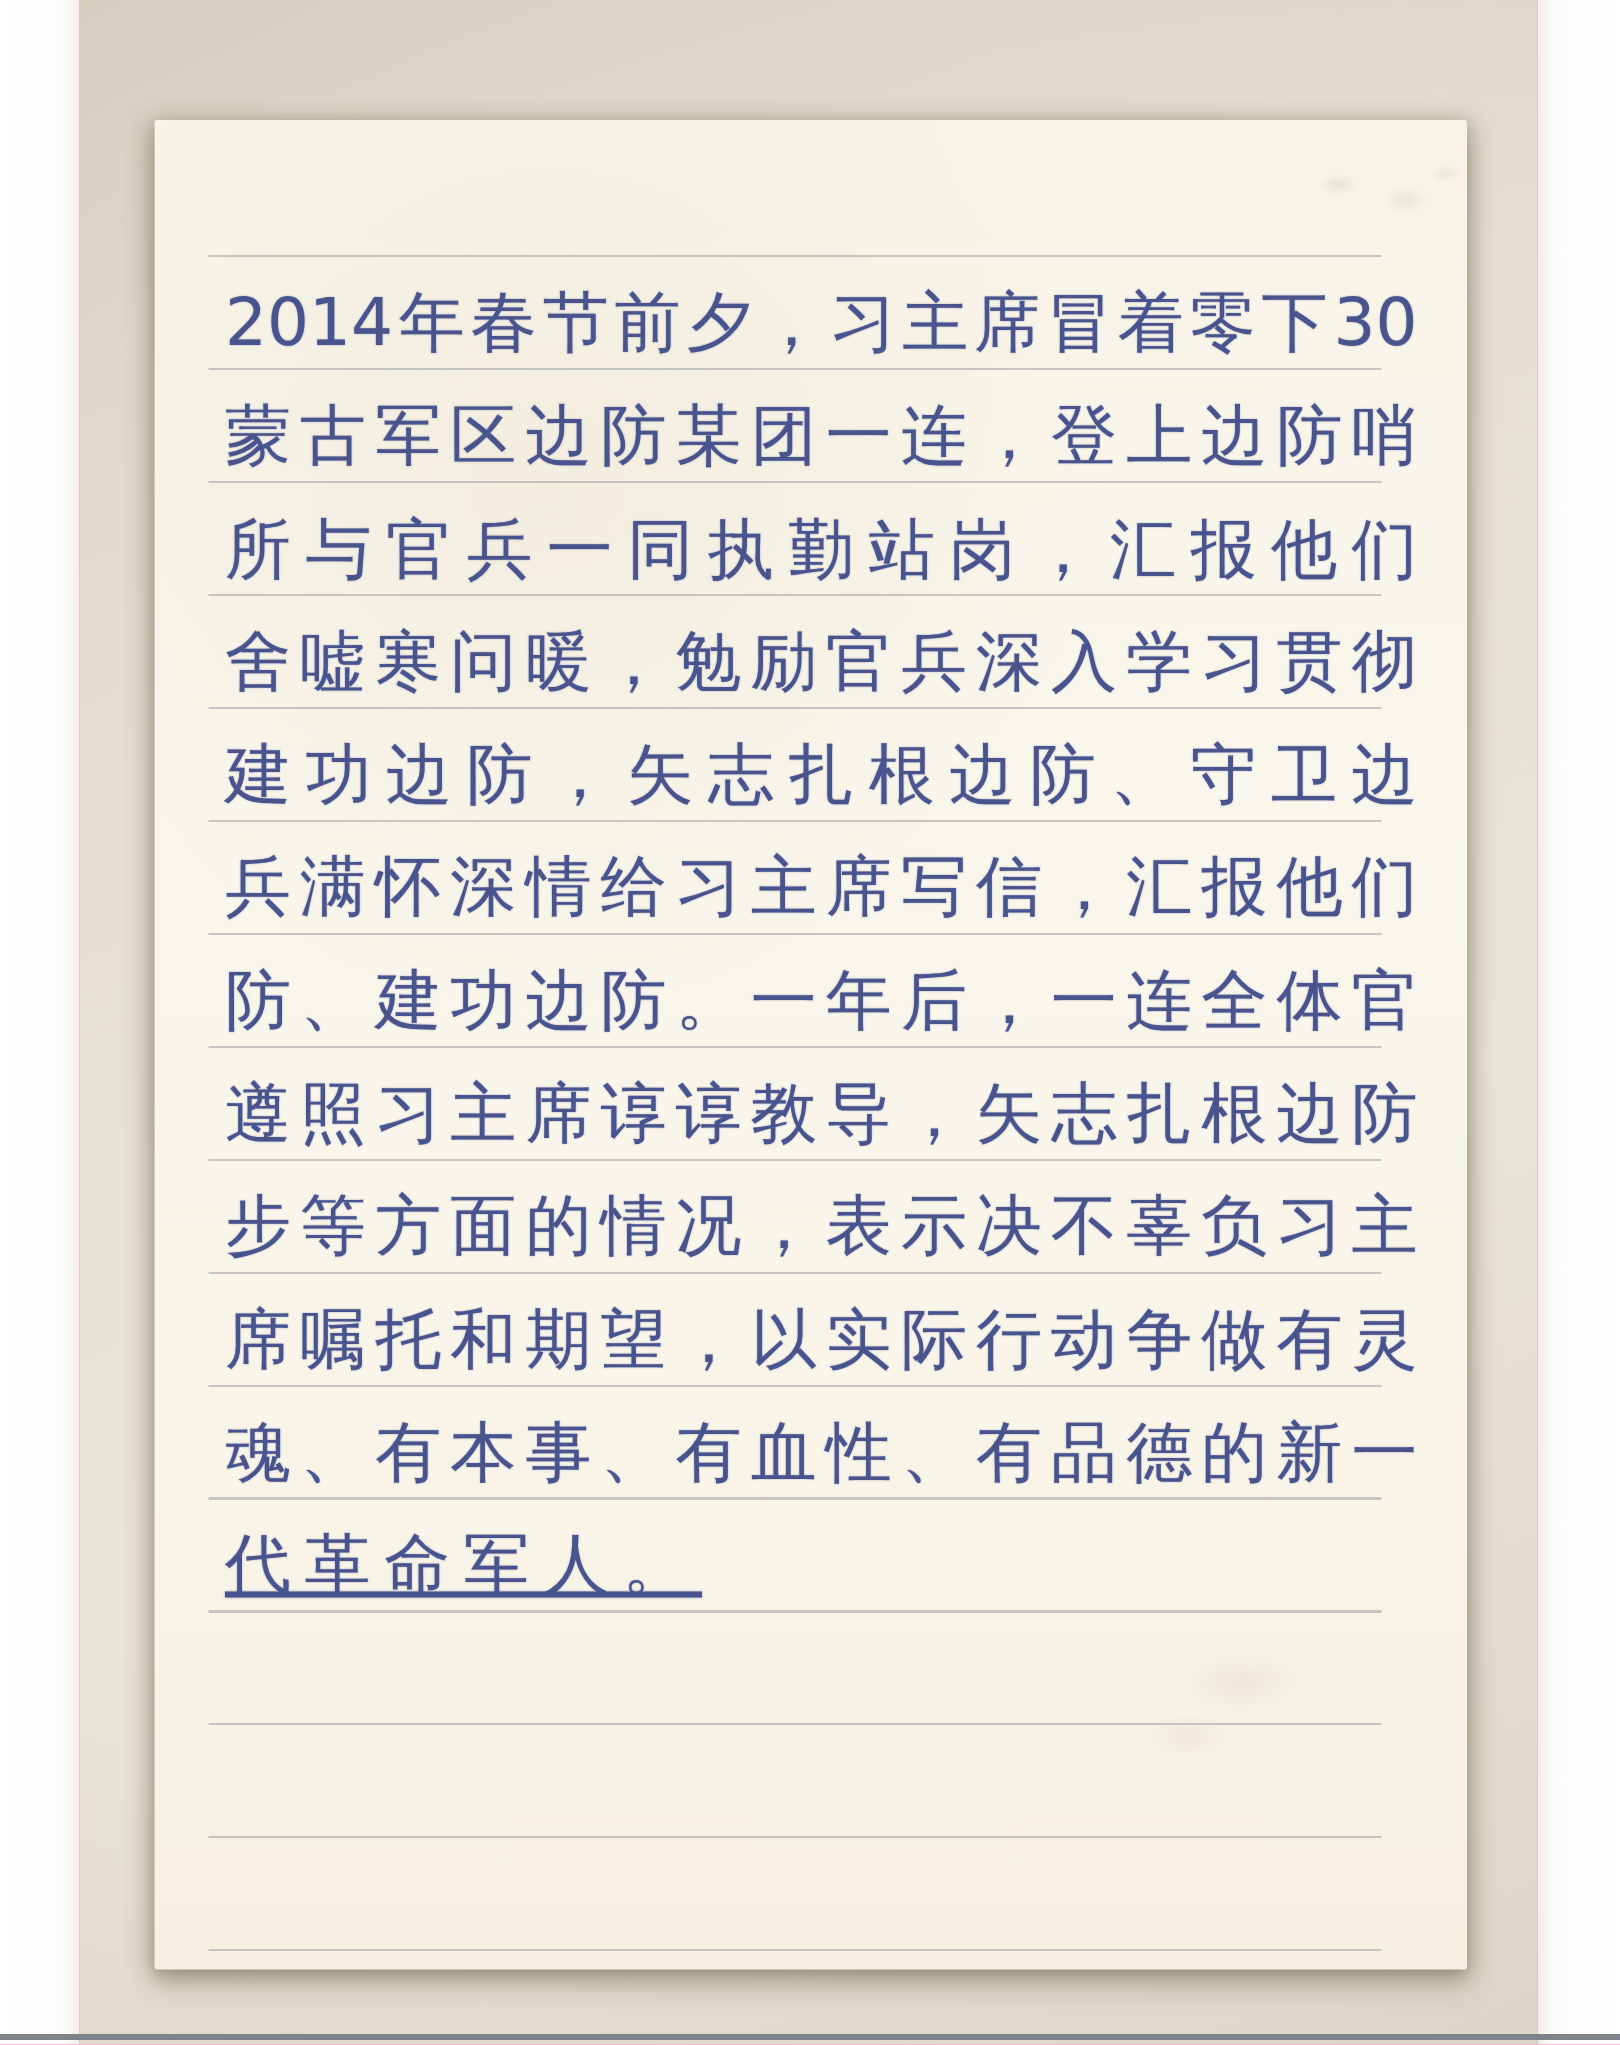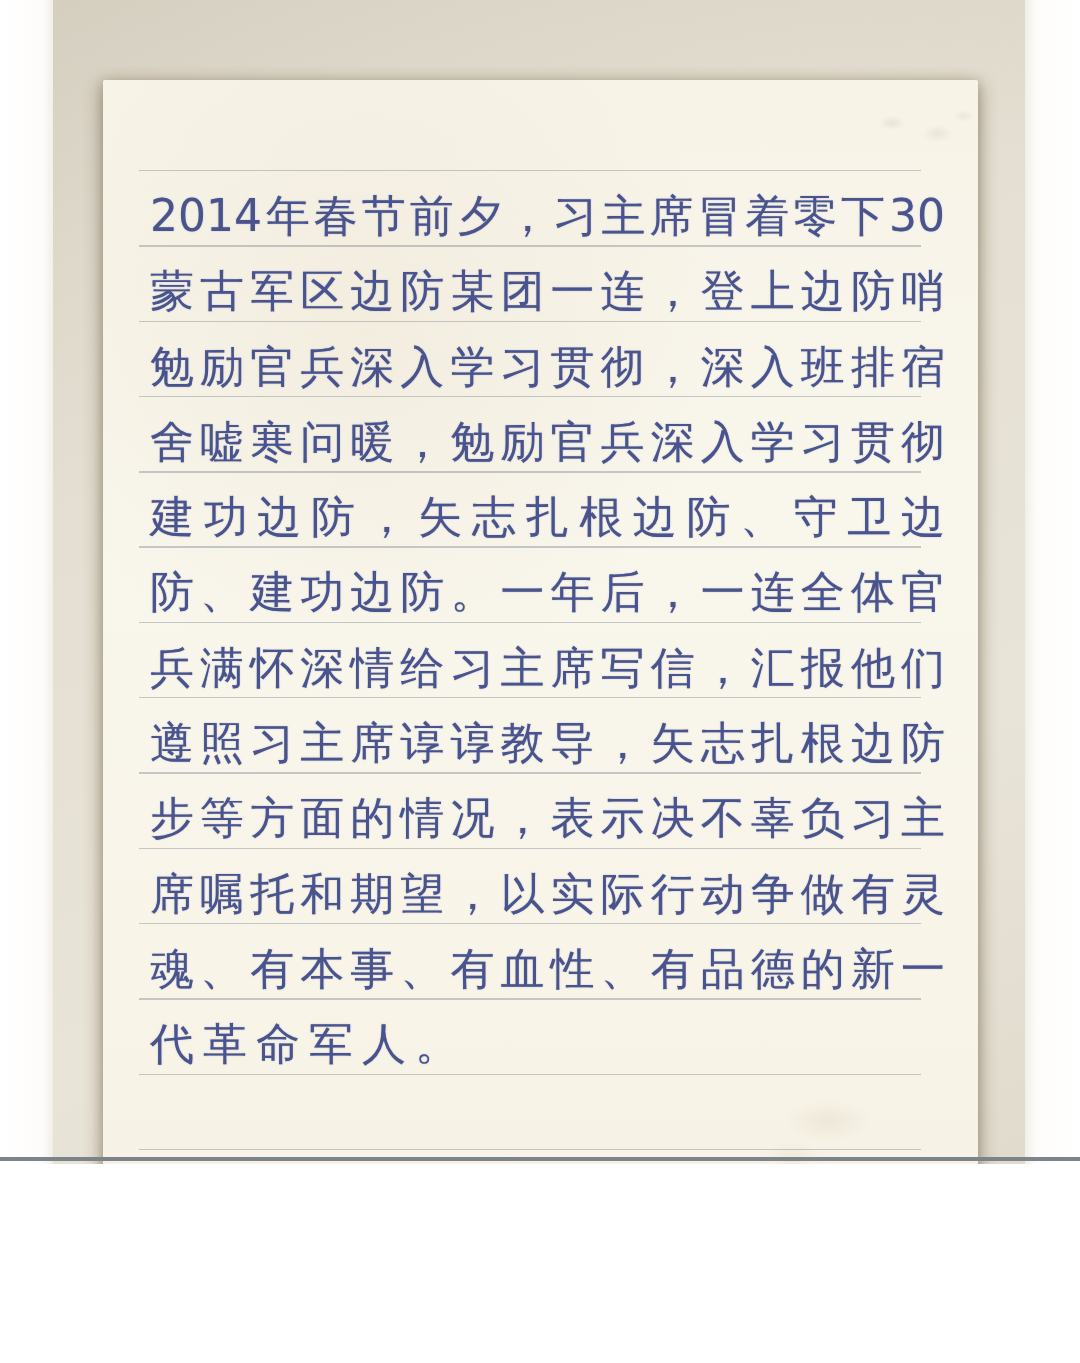--- a/index.html
+++ b/index.html
@@ -4,21 +4,21 @@
 <style>
   html, body {
     margin: 0;
     padding: 0;
     background: #ffffff;
     font-family: "DejaVu Sans", sans-serif;
   }
   .stage {
     position: relative;
     width: 1080px;
-    height: 1164px;
+    height: 1363px;
     overflow: hidden;
     background: #ec4899;
   }
   
   .photo-bg {
     position: absolute;
     left: 53px;
     top: 0;
     width: 972px;
     height: 1363px;
@@ -92,20 +92,21 @@
     text-shadow: 0 0 1.2px rgba(73,84,142,0.55);
     white-space: nowrap;
     text-align: justify;
     text-align-last: justify;
     font-family: "DejaVu Sans", sans-serif;
   }
   .hand-line.last {
     text-align: right;
     text-align-last: left;
     letter-spacing: 9px;
+    text-decoration: underline;
   }
   
   .smudge {
     position: absolute;
     left: 750px;
     top: 15px;
     width: 130px;
     height: 70px;
     opacity: 0.5;
     background:
@@ -136,25 +137,25 @@
   <div class="strip-right"></div>
 
   <div class="paper">
     <div class="smudge"></div>
     <div class="stain"></div>
     <div class="ruling"></div>
 
     <div class="text-block">
       <div class="hand-line">2014年春节前夕，习主席冒着零下30</div>
       <div class="hand-line">蒙古军区边防某团一连，登上边防哨</div>
-      <div class="hand-line">勉励官兵深入学习贯彻，深入班排宿</div>
+      <div class="hand-line">所与官兵一同执勤站岗，汇报他们</div>
       <div class="hand-line">舍嘘寒问暖，勉励官兵深入学习贯彻</div>
       <div class="hand-line">建功边防，矢志扎根边防、守卫边</div>
+      <div class="hand-line">兵满怀深情给习主席写信，汇报他们</div>
       <div class="hand-line">防、建功边防。一年后，一连全体官</div>
-      <div class="hand-line">兵满怀深情给习主席写信，汇报他们</div>
       <div class="hand-line">遵照习主席谆谆教导，矢志扎根边防</div>
       <div class="hand-line">步等方面的情况，表示决不辜负习主</div>
       <div class="hand-line">席嘱托和期望，以实际行动争做有灵</div>
       <div class="hand-line">魂、有本事、有血性、有品德的新一</div>
       <div class="hand-line last">代革命军人。</div>
     </div>
   </div>
 
   <div class="bottom-bar"></div>
 </div>

